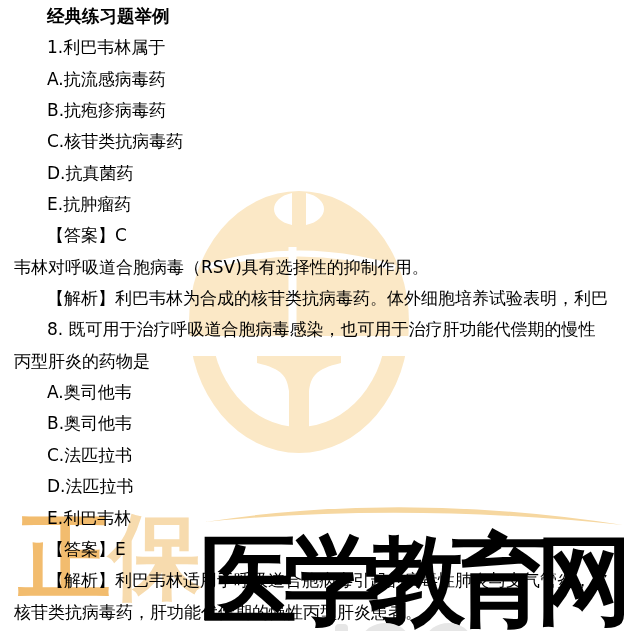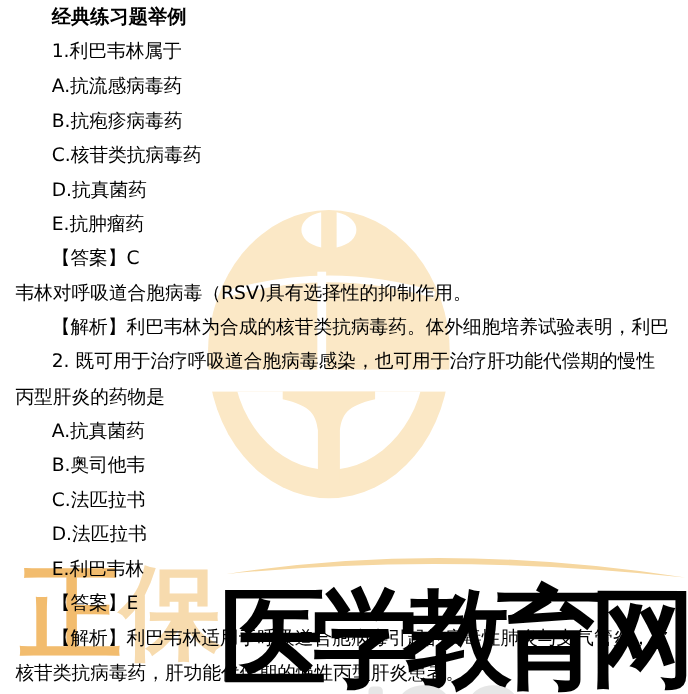--- a/index.html
+++ b/index.html
@@ -91,23 +91,23 @@
     <div class="line indent">1.利巴韦林属于</div>
     <div class="line indent">A.抗流感病毒药</div>
     <div class="line indent">B.抗疱疹病毒药</div>
     <div class="line indent">C.核苷类抗病毒药</div>
     <div class="line indent">D.抗真菌药</div>
     <div class="line indent">E.抗肿瘤药</div>
     <div class="line indent">【答案】C</div>
     <div class="line">韦林对呼吸道合胞病毒（RSV)具有选择性的抑制作用。</div>
     <div class="line indent">【解析】利巴韦林为合成的核苷类抗病毒药。体外细胞培养试验表明，利巴</div>
 
-    <div class="line indent">2. 既可用于治疗呼吸道合胞病毒感染，也可用于治疗肝功能代偿期的慢性</div>
+    <div class="line indent">8. 既可用于治疗呼吸道合胞病毒感染，也可用于治疗肝功能代偿期的慢性</div>
     <div class="line">丙型肝炎的药物是</div>
-    <div class="line indent">A.抗真菌药</div>
+    <div class="line indent">A.奥司他韦</div>
     <div class="line indent">B.奥司他韦</div>
     <div class="line indent">C.法匹拉书</div>
     <div class="line indent">D.法匹拉书</div>
     <div class="line indent">E.利巴韦林</div>
     <div class="line indent">【答案】E</div>
     <div class="line indent">【解析】利巴韦林适用于呼吸道合胞病毒引起的病毒性肺炎与支气管炎，皮</div>
     <div class="line">核苷类抗病毒药，肝功能代偿期的慢性丙型肝炎患者。</div>
   </div>
 
 </div>

